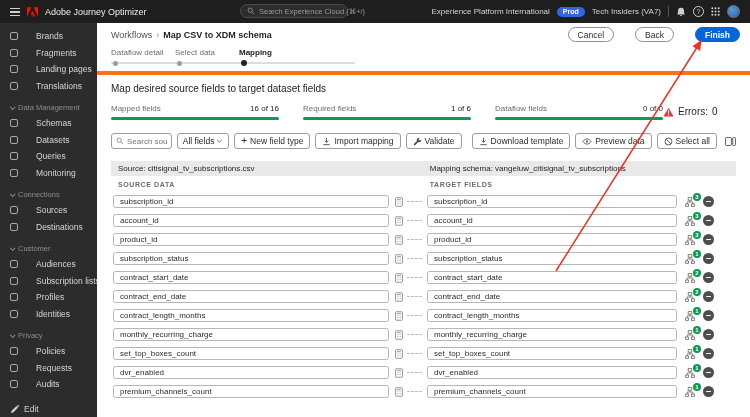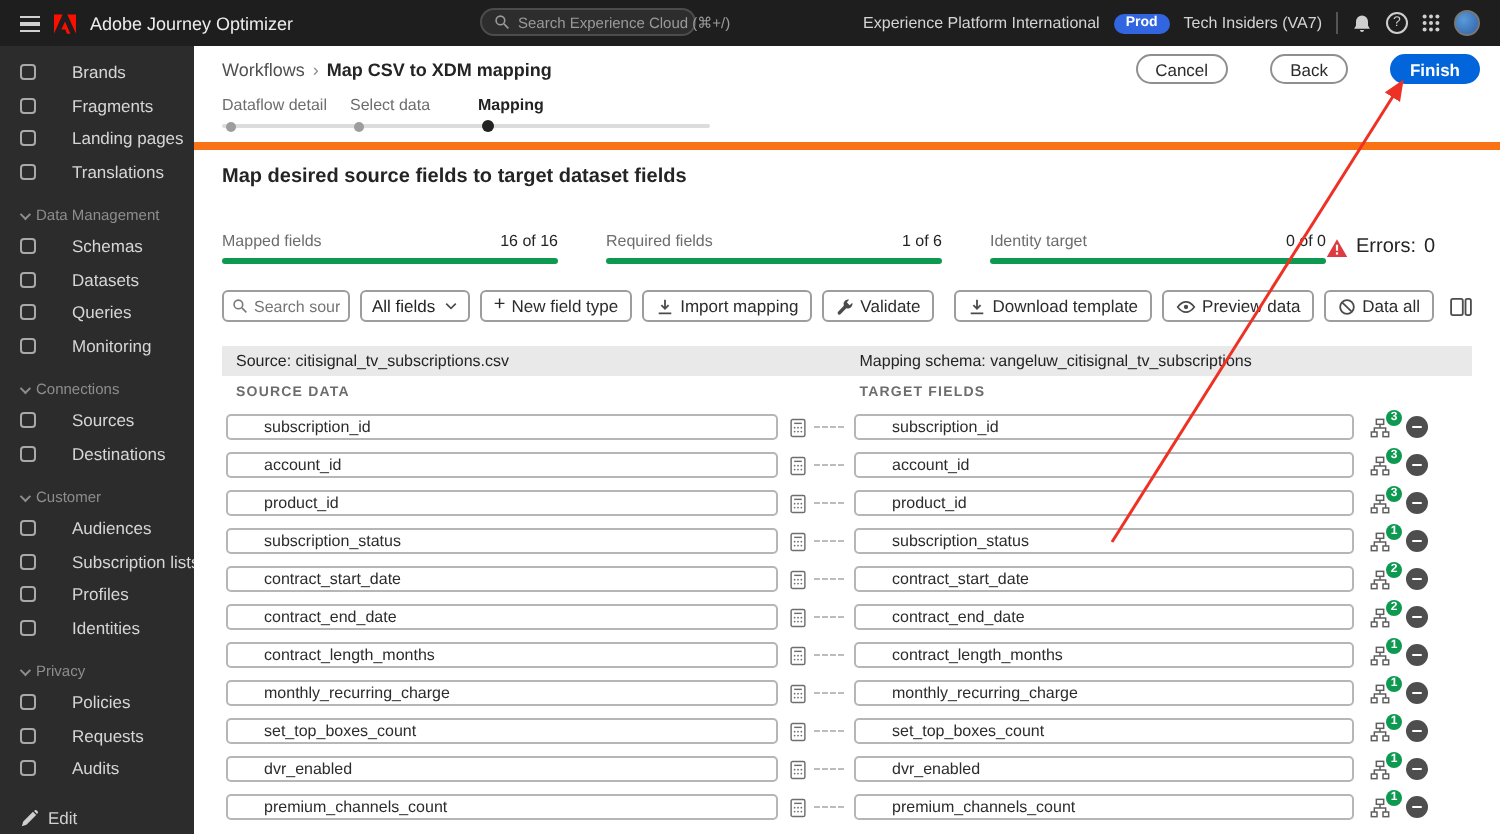--- a/index.html
+++ b/index.html
@@ -46,21 +46,21 @@
 
   .steps{padding:2px 14px 7px;border-bottom:4px solid #f97316}
   .step-labels{display:flex}
   .step-label{width:64px;font-size:8px;color:#6d6d6d}
   .step-label.current{color:#222;font-weight:700}
   .step-track{position:relative;width:244px;height:2px;background:#dcdcdc;margin-top:5px;border-radius:1px}
   .step-dot{position:absolute;top:-1.5px;width:5px;height:5px;border-radius:50%;background:#9d9d9d}
   .step-dot.current{top:-2px;width:6px;height:6px;background:#222}
 
   .content{flex:1;padding:8px 14px 0;overflow:hidden}
-  .page-title{font-size:10px;font-weight:700;color:#242424;margin-bottom:22px}
+  .page-title{font-size:10px;font-weight:400;color:#242424;margin-bottom:10px}
 
   .stats-row{display:flex;align-items:flex-start}
   .stat-groups{display:flex;gap:24px}
   .stat{width:168px}
   .stat-top{display:flex;justify-content:space-between;font-size:8px}
   .stat-label{color:#6d6d6d}
   .stat-value{color:#242424}
   .stat-bar{height:3px;background:#0d9950;border-radius:1.5px;margin-top:4px}
   .errors{margin-left:auto;margin-right:28px;display:flex;align-items:center;gap:4px;font-size:10px;color:#242424;padding-top:2px}
 
@@ -73,21 +73,21 @@
   .spacer{flex:1}
   .layout-btn{display:inline-flex;margin-left:3px;cursor:pointer}
 
   .table{margin-top:12px}
   .tstrip{height:15px;background:#e9e9e9;display:flex;align-items:center;font-size:8px;color:#242424}
   .tstrip .s1{width:51%;padding-left:7px;white-space:nowrap}
   .tstrip .s2{white-space:nowrap}
   .tcols{display:flex;align-items:center;height:16px;font-size:7px;font-weight:700;letter-spacing:.6px;color:#6d6d6d}
   .tcols .c1{width:51%;padding-left:7px}
   .map-row{display:flex;align-items:center;height:19px;padding-left:2px}
-  .fieldbox{height:13px;border:1px solid #b6b6b6;border-radius:2.5px;display:flex;align-items:center;padding:0 18px;font-size:8px;color:#2c2c2c;background:#fff;overflow:hidden;white-space:nowrap}
+  .fieldbox{height:13px;border:1px solid #b6b6b6;border-radius:2.5px;display:flex;align-items:center;padding:0 6px;font-size:8px;color:#2c2c2c;background:#fff;overflow:hidden;white-space:nowrap}
   .fieldbox.src{width:276px}
   .fieldbox.tgt{width:250px}
   .icon-btn{display:inline-flex;margin:0 4px 0 6px;cursor:pointer}
   .dash{width:15px;border-top:1px dashed #bcbcbc;margin-right:5px}
   .schema-btn{position:relative;display:inline-flex;margin-left:8px;cursor:pointer}
   .badge{position:absolute;top:-4px;right:-6px;min-width:8px;height:8px;padding:0 1px;background:#0d9950;color:#fff;font-size:6px;font-weight:700;line-height:8.5px;text-align:center;border-radius:4px}
   .remove-btn{width:11px;height:11px;border-radius:50%;background:#4e4e4e;display:inline-flex;align-items:center;justify-content:center;margin-left:8px;cursor:pointer}
   .minus{width:5px;height:1.5px;background:#fff;border-radius:1px}
 
   .annotation{position:absolute;left:0;top:0;z-index:40;pointer-events:none}
@@ -243,21 +243,21 @@
         </span>
         <span>Edit</span>
       </div>
     </nav>
 
     <main class="main">
 
       <div class="crumb-row">
         <span class="crumb-parent">Workflows</span>
         <span class="crumb-sep">›</span>
-        <span class="crumb-current">Map CSV to XDM mapping</span>
+        <span class="crumb-current">Map CSV to XDM schema</span>
         <div class="actions">
           <button class="btn">Cancel</button>
           <button class="btn">Back</button>
           <button class="btn primary">Finish</button>
         </div>
       </div>
 
       <div class="steps">
         <div class="step-labels">
             <span class="step-label">Dataflow detail</span>
@@ -285,21 +285,21 @@
               </div>
               <div class="stat">
                 <div class="stat-top">
                   <span class="stat-label">Required fields</span>
                   <span class="stat-value">1 of 6</span>
                 </div>
                 <div class="stat-bar"></div>
               </div>
               <div class="stat">
                 <div class="stat-top">
-                  <span class="stat-label">Identity target</span>
+                  <span class="stat-label">Dataflow fields</span>
                   <span class="stat-value">0 of 0</span>
                 </div>
                 <div class="stat-bar"></div>
               </div>
             </div>
           <div class="errors">
             <span class="tb-icon">
               <svg viewBox="0 0 12 11" width="11" height="10">
                   <path d="M6 .7 11.6 10.4H.4z" fill="#dd3b41"></path>
                   <rect x="5.4" y="3.7" width="1.2" height="3.3" fill="#fff"></rect>
@@ -367,21 +367,21 @@
             </span>
             <span>Preview data</span>
           </button>
           <button class="tbtn">
             <span class="tb-icon">
               <svg viewBox="0 0 10 10" width="9" height="9">
                   <circle cx="5" cy="5" r="3.8" fill="none" stroke="#4b4b4b"></circle>
                   <path d="M2.4 2.6l5.2 5" stroke="#4b4b4b"></path>
                 </svg>
             </span>
-            <span>Data all</span>
+            <span>Select all</span>
           </button>
           <span class="layout-btn">
             <svg viewBox="0 0 12 10" width="11" height="9">
                 <rect x="0.5" y="0.5" width="6.5" height="9" rx="1" fill="none" stroke="#4b4b4b"></rect>
                 <rect x="8.5" y="0.5" width="3" height="9" rx="1" fill="none" stroke="#4b4b4b"></rect>
               </svg>
           </span>
         </div>
 
         <div class="table">

